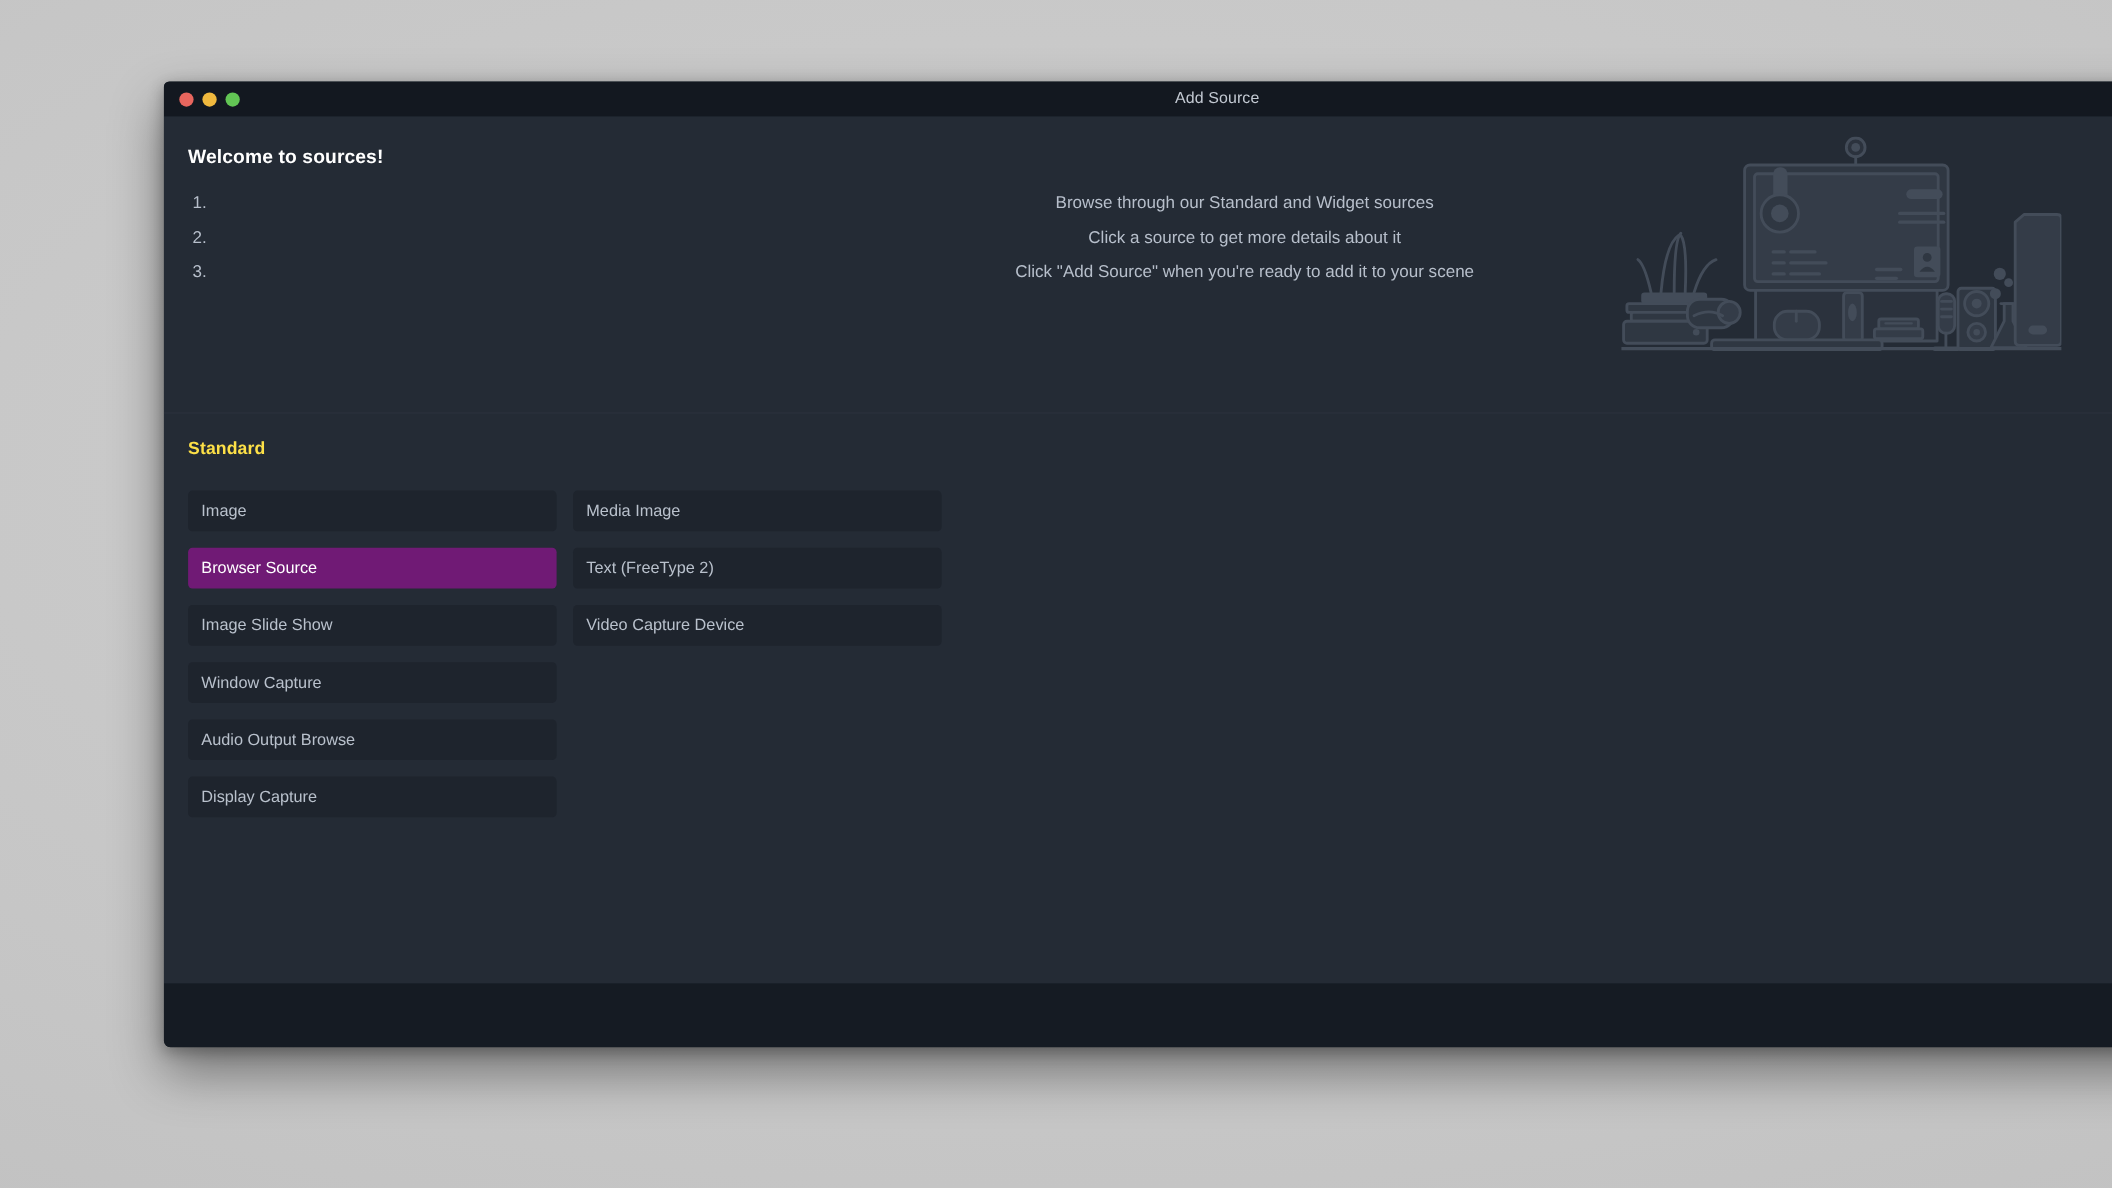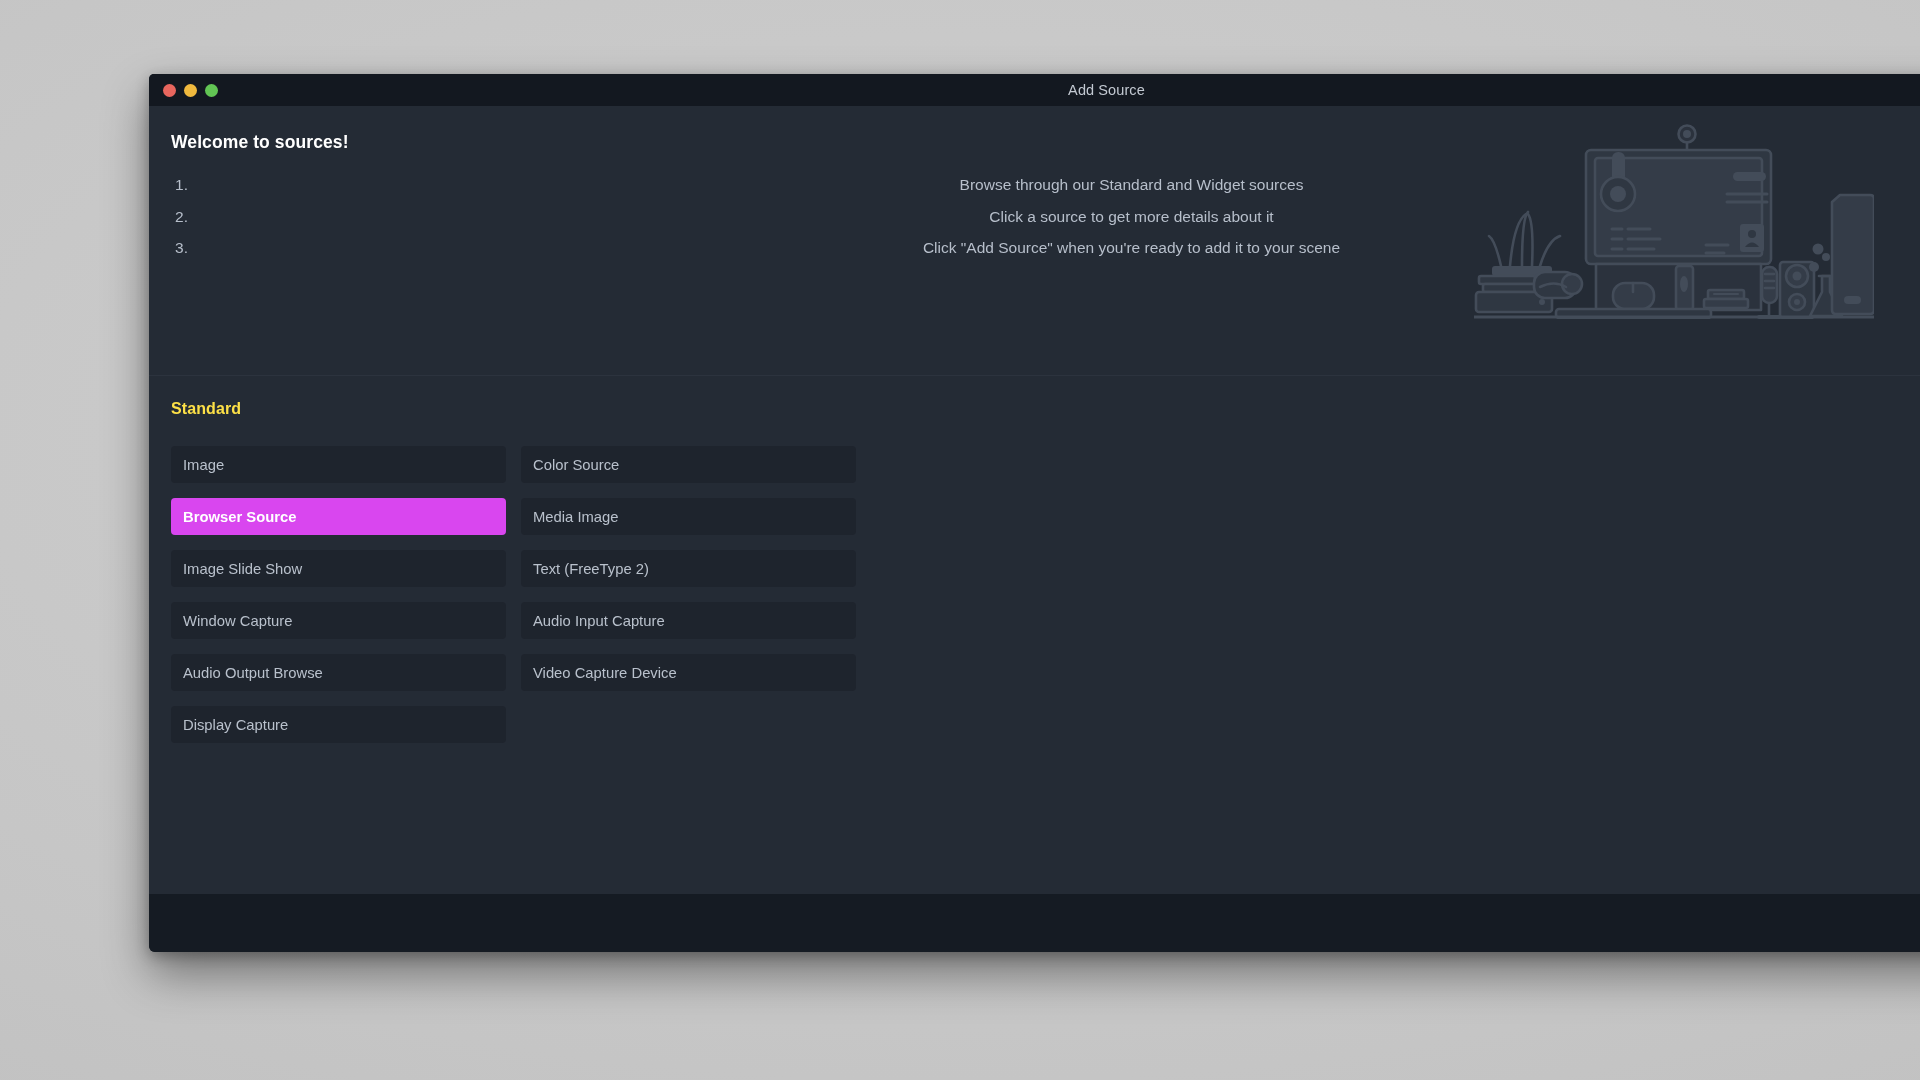--- a/index.html
+++ b/index.html
@@ -151,23 +151,23 @@
     border-radius: 4px;
     display: flex;
     align-items: center;
     padding: 0 12px;
     font-size: 14.8px;
     color: #b9c1cc;
     cursor: pointer;
     user-select: none;
   }
   .source-item.selected {
-    background: #d946ef;
+    background: #701a75;
     color: #ffffff;
-    font-weight: bold;
+    font-weight: normal;
   }
   .source-item.spacer {
     background: transparent;
     cursor: default;
   }
 
   
   .footer {
     flex: 0 0 58px;
     background: #151b23;
@@ -307,24 +307,22 @@
     <div class="source-grid">
 
       <div class="source-item">Image</div>
       <div class="source-item selected">Browser Source</div>
       <div class="source-item">Image Slide Show</div>
       <div class="source-item">Window Capture</div>
       <div class="source-item">Audio Output Browse</div>
       <div class="source-item">Display Capture</div>
       <div class="source-item spacer"></div>
 
-      <div class="source-item">Color Source</div>
       <div class="source-item">Media Image</div>
       <div class="source-item">Text (FreeType 2)</div>
-      <div class="source-item">Audio Input Capture</div>
       <div class="source-item">Video Capture Device</div>
       <div class="source-item spacer"></div>
       <div class="source-item spacer"></div>
     </div>
   </div>
 
   <div class="footer">
     <button class="add-source-btn">Add Source</button>
   </div>
 

